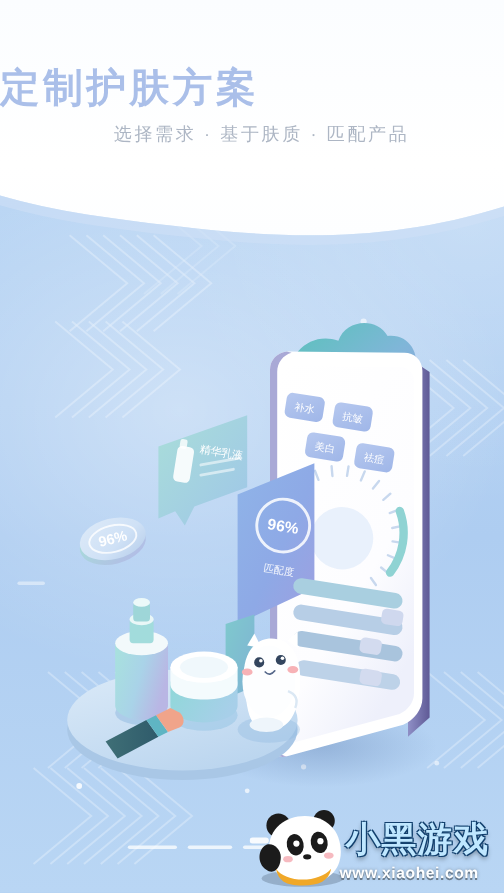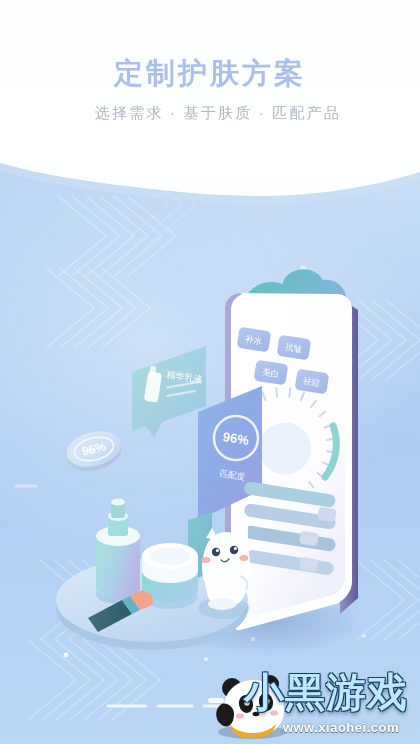--- a/index.html
+++ b/index.html
@@ -15,33 +15,33 @@
     background:linear-gradient(180deg,#c3dcf6 0%,#b6d3f3 30%,#aecdf1 60%,#b9d6f4 100%);}
   .bg-sheen{position:absolute;left:-10%;top:18%;width:120%;height:62%;
     background:radial-gradient(ellipse at 38% 45%, rgba(255,255,255,.36) 0%, rgba(255,255,255,0) 62%);}
   .bg-sheen2{position:absolute;right:-20%;top:5%;width:90%;height:55%;
     background:radial-gradient(ellipse at 70% 35%, rgba(255,255,255,.22) 0%, rgba(255,255,255,0) 65%);}
   .chevrons{position:absolute;inset:0;opacity:.55;}
   .dashes{position:absolute;inset:0;}
 
   
   .header-card{position:absolute;left:0;top:0;width:420px;height:205px;}
-  .header-title{position:absolute;left:0;right:0;top:56px;text-align:center;
-    font-size:29px;line-height:34px;letter-spacing:3px;font-weight:700;color:#aabfe9;}
+  .header-title{position:absolute;left:0;right:0;top:56px;
+    font-size:33px;line-height:34px;letter-spacing:3px;font-weight:700;color:#aabfe9;}
   .header-sub{position:absolute;left:16px;right:0;top:102px;text-align:center;
     font-size:15px;line-height:22px;letter-spacing:2.2px;color:#adb6c4;}
 
   
   .illus{position:absolute;left:0;top:190px;width:420px;height:500px;}
 
   
   .watermark{position:absolute;right:6px;bottom:4px;width:206px;height:66px;}
   .wm-url{position:absolute;right:15px;bottom:5px;font-size:13px;font-weight:700;
     letter-spacing:.5px;color:#ffffff;text-shadow:0 1px 0 #6a7b8c,0 0 3px rgba(0,0,0,.35);}
-  .wm-txt{position:absolute;right:6px;bottom:20px;font-size:40px;font-weight:700;
+  .wm-txt{position:absolute;right:6px;bottom:20px;font-size:29px;font-weight:700;
     letter-spacing:1px;color:#bfe7ff;
     text-shadow:-1px -1px 0 #12406e,1px -1px 0 #12406e,-1px 1px 0 #12406e,1px 1px 0 #12406e,0 3px 4px rgba(0,0,0,.4);}
   .hidden-label{position:absolute;width:1px;height:1px;overflow:hidden;opacity:0;}
 </style>
 </head>
 <body>
 
 <div id="stage">
 
   <div class="bg-base"></div>

